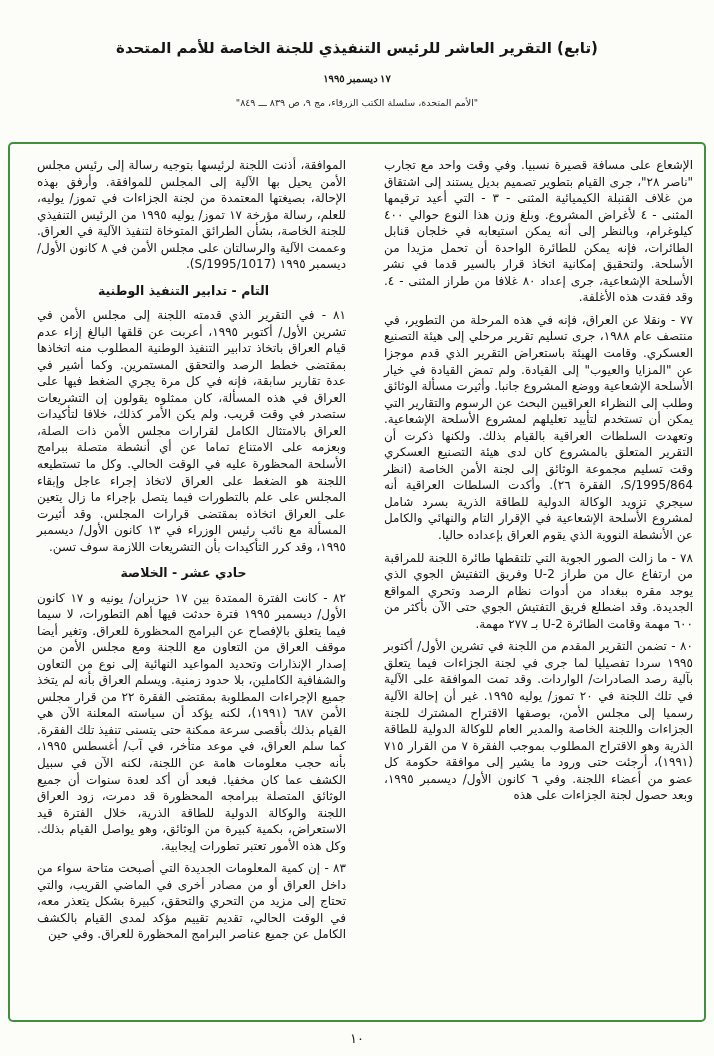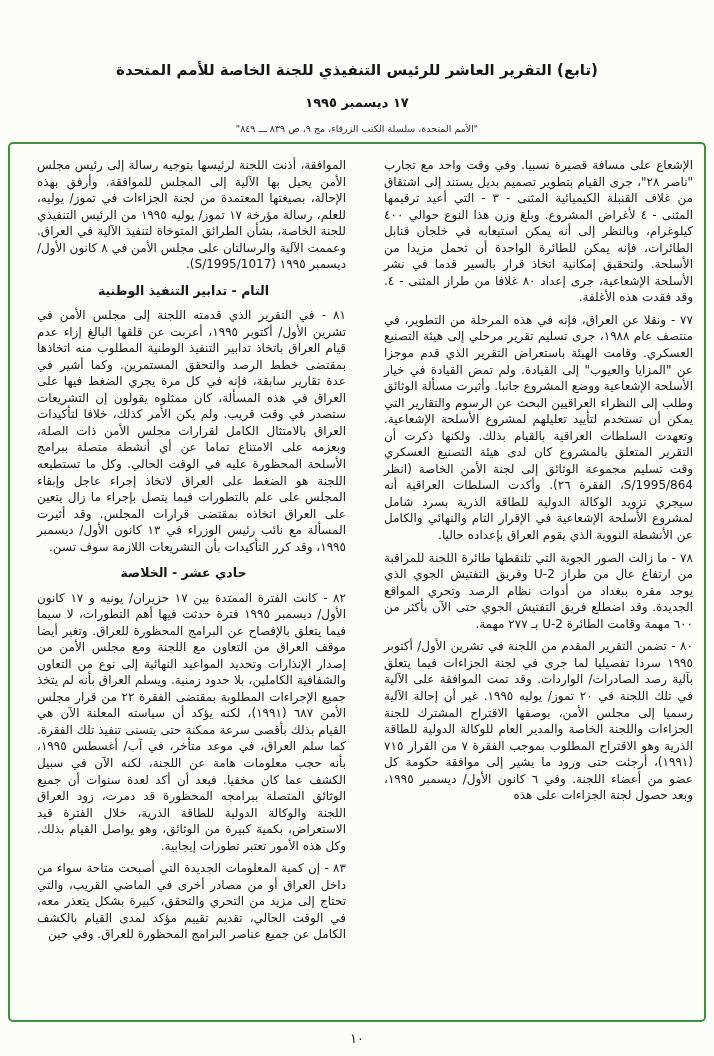--- a/index.html
+++ b/index.html
@@ -7,23 +7,23 @@
   body {
     width: 714px;
     height: 1056px;
     background: #fcfcf9;
     font-family: "DejaVu Sans", sans-serif;
     direction: rtl;
     position: relative;
     overflow: hidden;
     color: #161616;
   }
-  .header { text-align: center; padding-top: 60px; }
+  .header { text-align: center; padding-top: 38px; }
   .doc-title { font-size: 15px; font-weight: 700; margin: 0 30px; line-height: 1.35; }
-  .doc-date { font-size: 13px; font-weight: 700; letter-spacing: 4px; margin-top: 15px; }
+  .doc-date { font-size: 10px; font-weight: 700; letter-spacing: 4px; margin-top: 15px; font-family: Liberation Serif, serif; }
   .doc-source { font-size: 9.5px; margin-top: 13px; color: #2a2a2a; }
   .body-frame {
     position: absolute;
     left: 8px; right: 8px; top: 142px;
     height: 880px;
     border: 2px solid #3f8f3f;
     border-radius: 5px;
     padding: 13px 11px;
     display: flex;
     gap: 22px;

